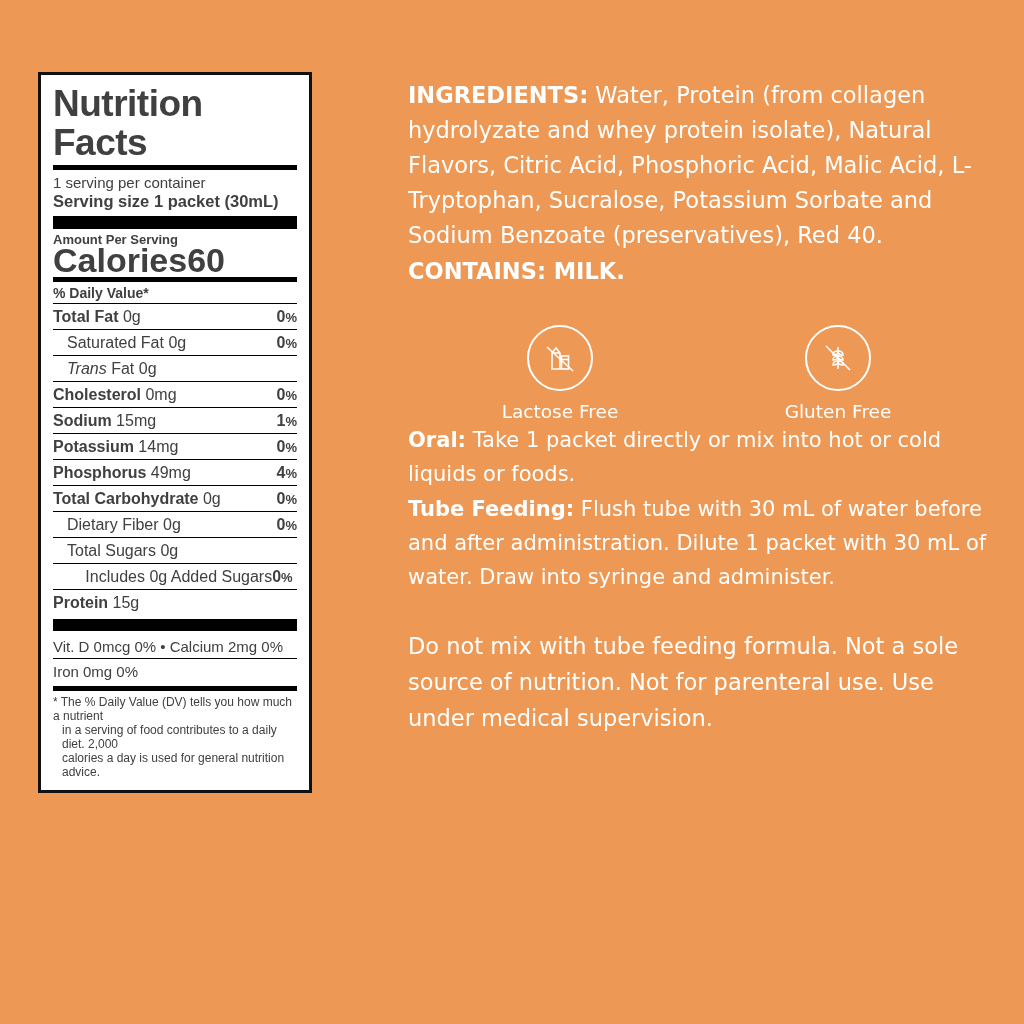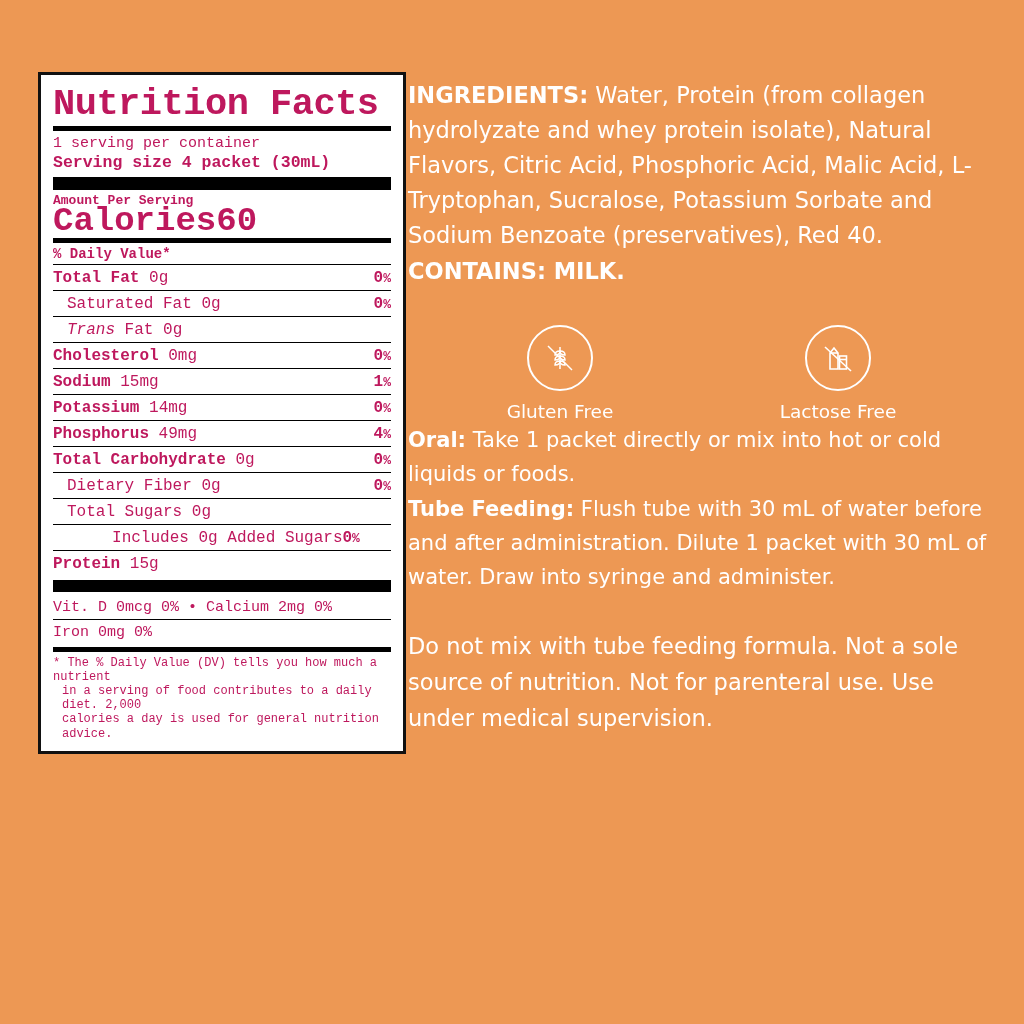--- a/index.html
+++ b/index.html
@@ -18,27 +18,27 @@
     width: 1024px;
     height: 1024px;
     box-sizing: border-box;
   }
 
   
   .nf-panel {
     position: absolute;
     left: 38px;
     top: 72px;
-    width: 368px;
+    width: 274px;
     background: #ffffff;
     border: 3px solid #111;
     box-sizing: border-box;
     padding: 8px 12px 10px 12px;
-    color: #be185d;
-    font-family: Liberation Mono, monospace;
+    color: #404040;
+    font-family: Liberation Sans, sans-serif;
   }
   .nf-title {
     font-size: 37px;
     font-weight: bold;
     line-height: 1.05;
     letter-spacing: -0.5px;
     margin: 2px 0 2px 0;
   }
   .rule-med { border-bottom: 5px solid #000; }
   .rule-thick { height: 13px; background: #000; margin: 5px 0 2px 0; }
@@ -177,21 +177,21 @@
 </style>
 </head>
 <body>
 
 <div class="page">
 
   <div class="nf-panel">
     <div class="nf-title">Nutrition Facts</div>
     <div class="rule-med"></div>
     <div class="nf-servings">1 serving per container</div>
-    <div class="nf-serving-size">Serving size 4 packet (30mL)</div>
+    <div class="nf-serving-size">Serving size 1 packet (30mL)</div>
     <div class="rule-thick"></div>
     <div class="amt-per">Amount Per Serving</div>
     <div class="cal-row">
       <div class="cal-label">Calories</div>
       <div class="cal-value">60</div>
     </div>
     <div class="rule-med"></div>
     <div class="dv-head">% Daily Value*</div>
 
     <div id="nf-rows">
@@ -260,47 +260,47 @@
   </div>
 
   <div class="right-col">
 
     <div class="ingredients">
       <b>INGREDIENTS:</b><span> Water, Protein (from collagen hydrolyzate and whey protein isolate), Natural Flavors, Citric Acid, Phosphoric Acid, Malic Acid, L-Tryptophan, Sucralose, Potassium Sorbate and Sodium Benzoate (preservatives), Red 40.</span>
     </div>
     <div class="contains">CONTAINS: MILK.</div>
 
     <div class="badges">
+      <div class="badge">
+        <div class="circle">
+          <svg width="34" height="34" viewBox="0 0 34 34" fill="none" stroke="#ffffff" stroke-width="1.6">
+            <path d="M9 12 L9 28 L17 28 L17 12 L13 7 L9 12 Z"></path>
+            <path d="M9 12 L17 12"></path>
+            <rect x="18.5" y="15" width="7" height="13"></rect>
+            <path d="M18.5 18.5 L25.5 18.5"></path>
+            <path d="M4 6 L30 30" stroke-width="1.6"></path>
+          </svg>
+        </div>
+        <div class="caption">Lactose Free</div>
+      </div>
       <div class="badge">
         <div class="circle">
           <svg width="34" height="34" viewBox="0 0 34 34" fill="none" stroke="#ffffff" stroke-width="1.5">
             <path d="M17 6 L17 28"></path>
             <path d="M17 10 C13 10 12 12 12 14 C15 14 17 13 17 10 Z"></path>
             <path d="M17 10 C21 10 22 12 22 14 C19 14 17 13 17 10 Z"></path>
             <path d="M17 15 C13 15 12 17 12 19 C15 19 17 18 17 15 Z"></path>
             <path d="M17 15 C21 15 22 17 22 19 C19 19 17 18 17 15 Z"></path>
             <path d="M17 20 C13 20 12 22 12 24 C15 24 17 23 17 20 Z"></path>
             <path d="M17 20 C21 20 22 22 22 24 C19 24 17 23 17 20 Z"></path>
             <path d="M5 5 L29 29"></path>
           </svg>
         </div>
         <div class="caption">Gluten Free</div>
       </div>
-      <div class="badge">
-        <div class="circle">
-          <svg width="34" height="34" viewBox="0 0 34 34" fill="none" stroke="#ffffff" stroke-width="1.6">
-            <path d="M9 12 L9 28 L17 28 L17 12 L13 7 L9 12 Z"></path>
-            <path d="M9 12 L17 12"></path>
-            <rect x="18.5" y="15" width="7" height="13"></rect>
-            <path d="M18.5 18.5 L25.5 18.5"></path>
-            <path d="M4 6 L30 30" stroke-width="1.6"></path>
-          </svg>
-        </div>
-        <div class="caption">Lactose Free</div>
-      </div>
     </div>
 
     <div class="dose-block">
       <b>Oral:</b><span> Take 1 packet directly or mix into hot or cold liquids or foods.</span>
     </div>
     <div class="dose-block">
       <b>Tube Feeding:</b><span> Flush tube with 30 mL of water before and after administration. Dilute 1 packet with 30 mL of water. Draw into syringe and administer.</span>
     </div>
 
     <div class="disclaimer">Do not mix with tube feeding formula. Not a sole source of nutrition. Not for parenteral use. Use under medical supervision.</div>

